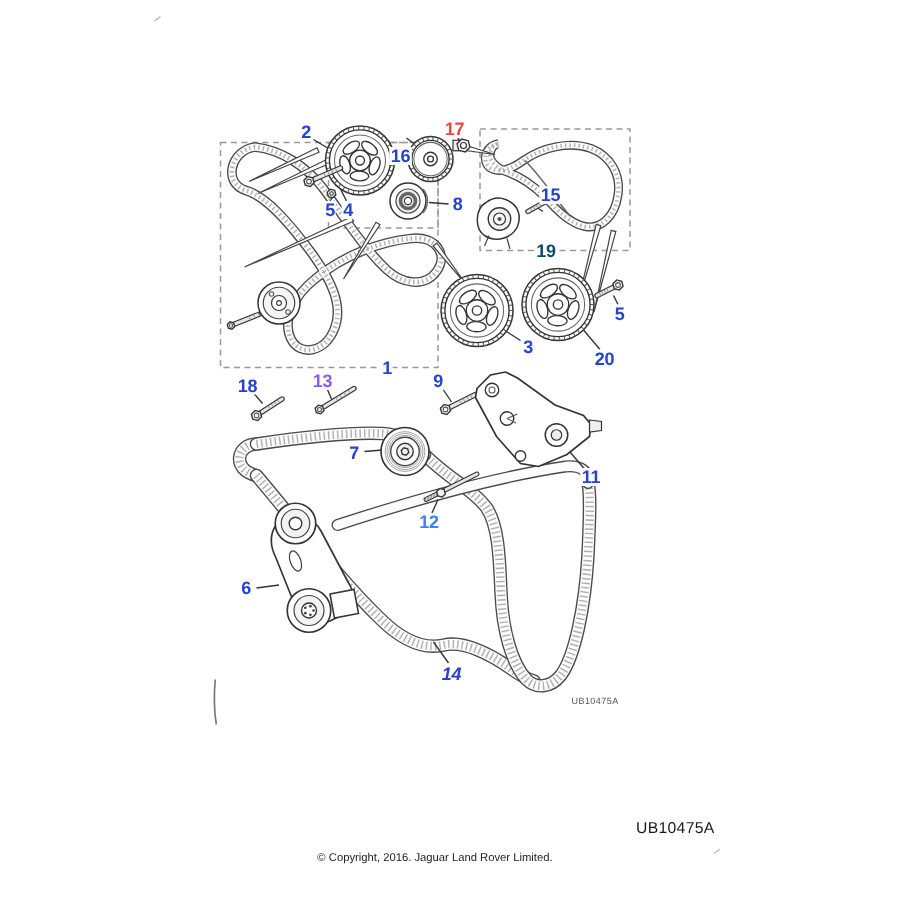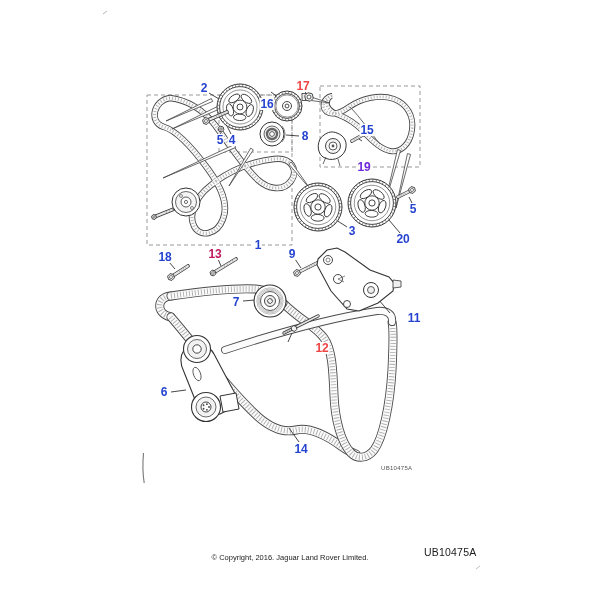--- a/index.html
+++ b/index.html
@@ -6,21 +6,21 @@
   body{width:600px;height:600px;font-family:"Liberation Sans",sans-serif;}
   .stage{position:relative;width:600px;height:600px;background:#fff;overflow:hidden;}
   .stage svg{position:absolute;left:0;top:0;}
   .callout{
     position:absolute;transform:translate(-50%,-50%);
     font-weight:bold;font-size:12px;line-height:1;
     background:#fff;padding:0 1px;letter-spacing:-0.2px;
   }
   .code-small{position:absolute;left:381px;top:465px;font-size:6px;color:#555;letter-spacing:.3px;}
   .code-large{position:absolute;left:424px;top:546px;font-size:10.5px;color:#1a1a1a;letter-spacing:.2px;}
-  .copyright{position:absolute;left:290px;top:553px;transform:translateX(-50%);font-size:7.5px;color:#222;white-space:nowrap;text-align:center;}
+  .copyright{position:absolute;left:290px;top:567px;transform:translateX(-50%);font-size:7.5px;color:#222;white-space:nowrap;text-align:center;}
 </style>
 </head>
 <body>
 
 <div class="stage">
 
   <svg id="art" width="600" height="600" viewBox="0 0 600 600">
 
     <path d="M103 14 L107 11" stroke="#b5b5b5" stroke-width="1" fill="none"></path>
     <path d="M476 569 L480 566" stroke="#c0c0c0" stroke-width="1" fill="none"></path>
@@ -264,27 +264,27 @@
       <span class="callout" style="left: 204px; top: 88px; color: rgb(37, 67, 208);">2</span>
       <span class="callout" style="left: 352px; top: 231px; color: rgb(37, 67, 208);">3</span>
       <span class="callout" style="left: 232px; top: 140px; color: rgb(37, 67, 208);">4</span>
       <span class="callout" style="left: 220px; top: 140px; color: rgb(37, 67, 208);">5</span>
       <span class="callout" style="left: 413px; top: 209px; color: rgb(37, 67, 208);">5</span>
       <span class="callout" style="left: 164px; top: 392px; color: rgb(37, 67, 208);">6</span>
       <span class="callout" style="left: 236px; top: 302px; color: rgb(37, 67, 208);">7</span>
       <span class="callout" style="left: 305px; top: 136px; color: rgb(37, 67, 208);">8</span>
       <span class="callout" style="left: 292px; top: 254px; color: rgb(37, 67, 208);">9</span>
       <span class="callout" style="left: 165px; top: 257px; color: rgb(37, 67, 208);">18</span>
-      <span class="callout" style="left: 414px; top: 318px; color: rgb(37, 67, 208);">11</span>
-      <span class="callout" style="left: 286px; top: 348px; color: #ef4444; margin-left: 36px;">12</span>
-      <span class="callout" style="left: 215px; top: 254px; color: #be185d;">13</span>
-      <span class="callout" style="left: 301px; top: 449px; color: rgb(37, 67, 208);">14</span>
+      <span class="callout" style="left: 394px; top: 318px; color: rgb(37, 67, 208);">11</span>
+      <span class="callout" style="left: 286px; top: 348px; color: #3b82f6;">12</span>
+      <span class="callout" style="left: 215px; top: 254px; color: #8b5cf6;">13</span>
+      <span class="callout" style="left: 301px; top: 449px; color: rgb(37, 67, 208); font-style: italic;">14</span>
       <span class="callout" style="left: 367px; top: 130px; color: rgb(37, 67, 208);">15</span>
       <span class="callout" style="left: 267px; top: 87px; color: rgb(37, 67, 208); margin-top: 17px;">16</span>
       <span class="callout" style="left: 303px; top: 86px; color: #ef4444;">17</span>
       <span class="callout" style="left: 403px; top: 239px; color: rgb(37, 67, 208);">20</span>
-      <span class="callout" style="left: 364px; top: 167px; color: #6d28d9;">19</span>
+      <span class="callout" style="left: 364px; top: 167px; color: #0c4a6e;">19</span>
     </div>
 
   <div class="code-small">UB10475A</div>
   <div class="code-large">UB10475A</div>
   <div class="copyright">© Copyright, 2016. Jaguar Land Rover Limited.</div>
 </div>
 
 </body></html>

